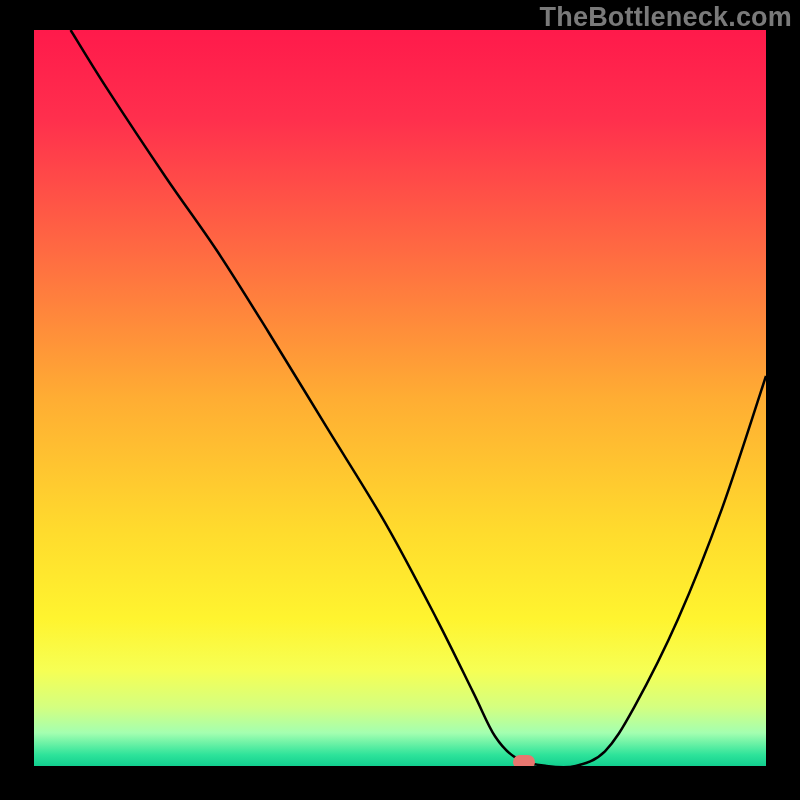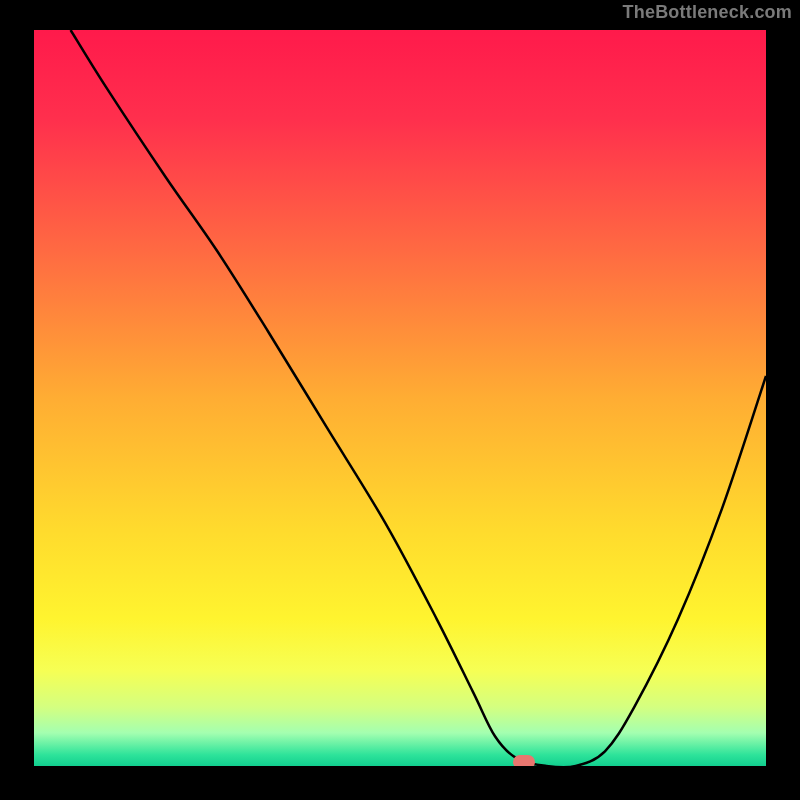--- a/index.html
+++ b/index.html
@@ -14,21 +14,21 @@
     position: relative;
     width: 800px;
     height: 800px;
     background: #000;
   }
   .watermark {
     position: absolute;
     top: 2px;
     right: 8px;
     color: #7a7a7a;
-    font-size: 18px;
+    font-size: 27px;
     font-weight: 600;
     letter-spacing: 0.2px;
     z-index: 10;
   }
   .plot-area {
     position: absolute;
     left: 34px;
     top: 30px;
     width: 732px;
     height: 736px;

